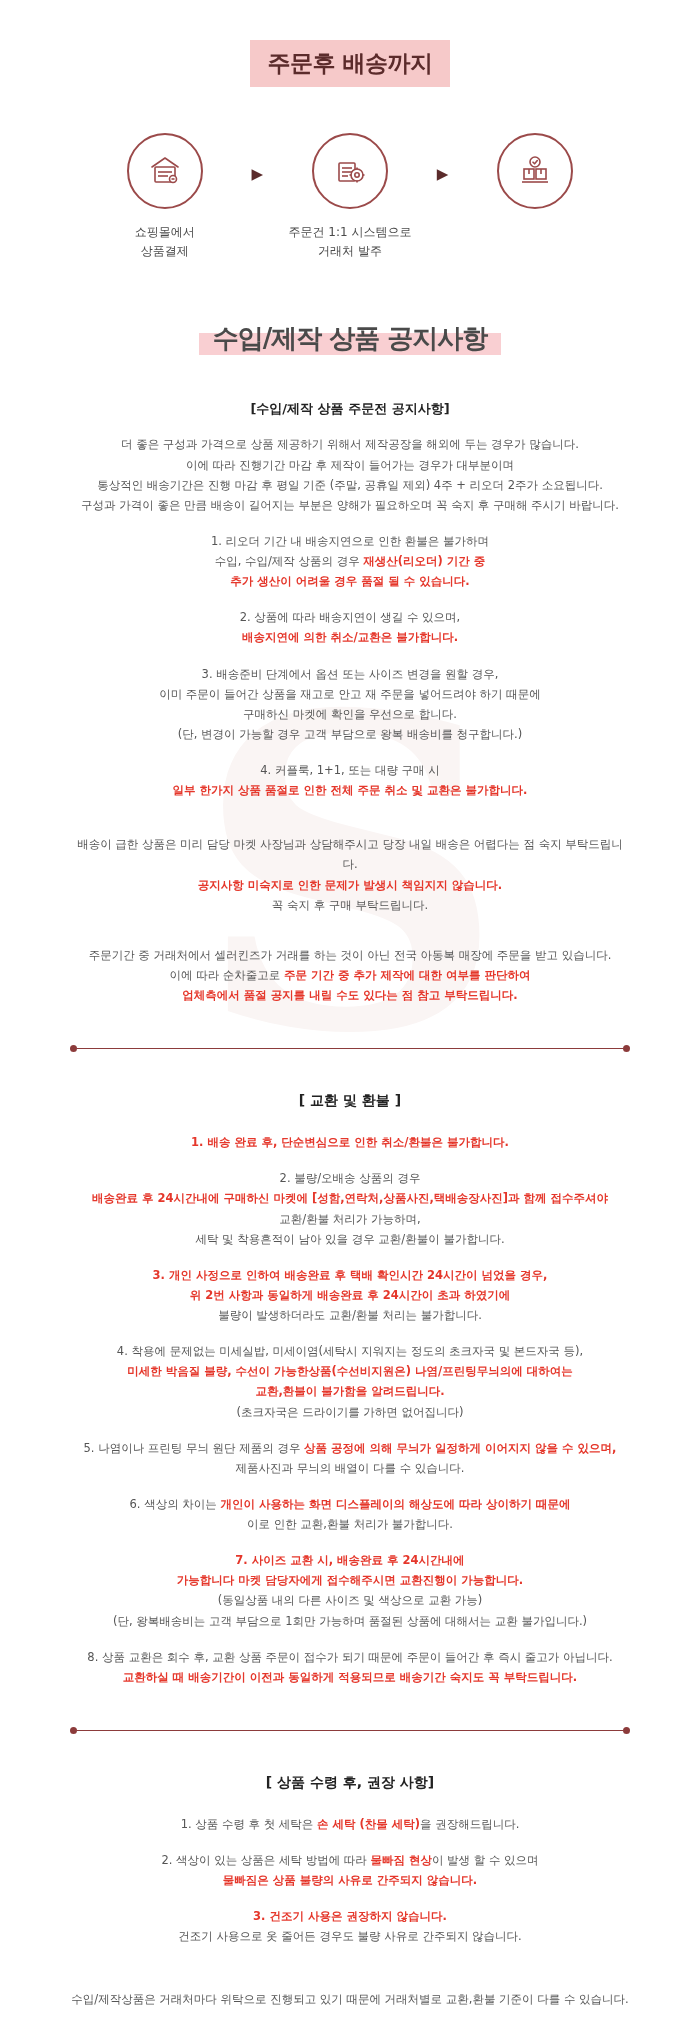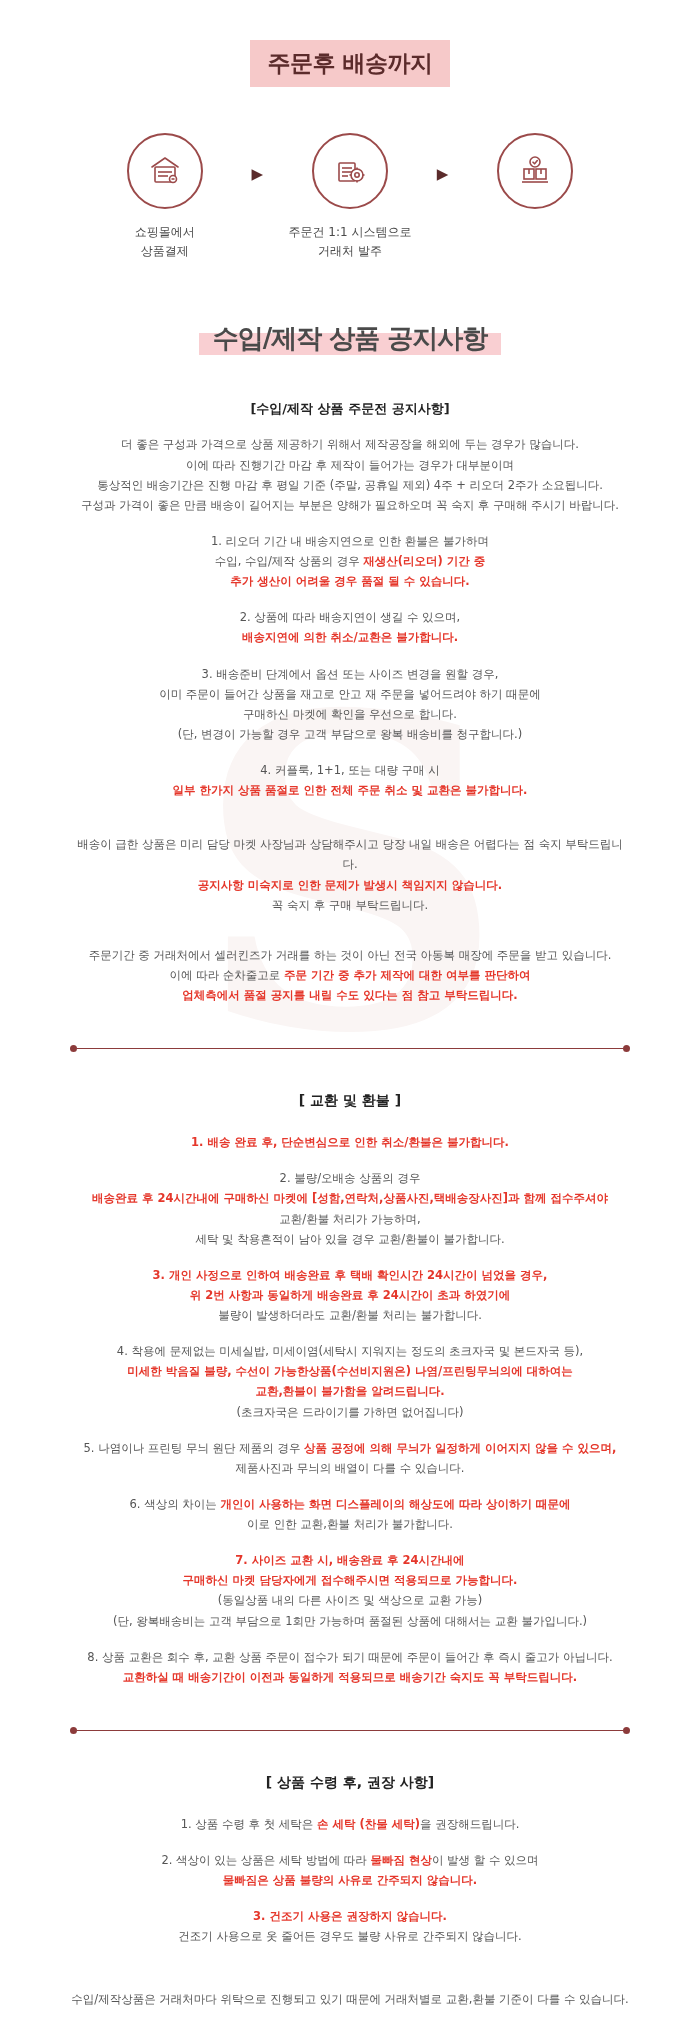--- a/index.html
+++ b/index.html
@@ -316,21 +316,21 @@
         제품사진과 무늬의 배열이 다를 수 있습니다.
       </p>
 
       <p class="para">
         6. 색상의 차이는 <span class="redb">개인이 사용하는 화면 디스플레이의 해상도에 따라 상이하기 때문에</span><br>
         이로 인한 교환,환불 처리가 불가합니다.
       </p>
 
       <p class="para">
         <span class="redb">7. 사이즈 교환 시, 배송완료 후 24시간내에</span><br>
-        <span class="redb">구매하신 마켓 담당자에게 접수해주시면 적용되므로 가능합니다.</span><br>
+        <span class="redb">가능합니다 마켓 담당자에게 접수해주시면 교환진행이 가능합니다.</span><br>
         (동일상품 내의 다른 사이즈 및 색상으로 교환 가능)<br>
         (단, 왕복배송비는 고객 부담으로 1회만 가능하며 품절된 상품에 대해서는 교환 불가입니다.)
       </p>
 
       <p class="para">
         8. 상품 교환은 회수 후, 교환 상품 주문이 접수가 되기 때문에 주문이 들어간 후 즉시 줄고가 아닙니다.<br>
         <span class="redb">교환하실 때 배송기간이 이전과 동일하게 적용되므로 배송기간 숙지도 꼭 부탁드립니다.</span>
       </p>
     </div>
 

